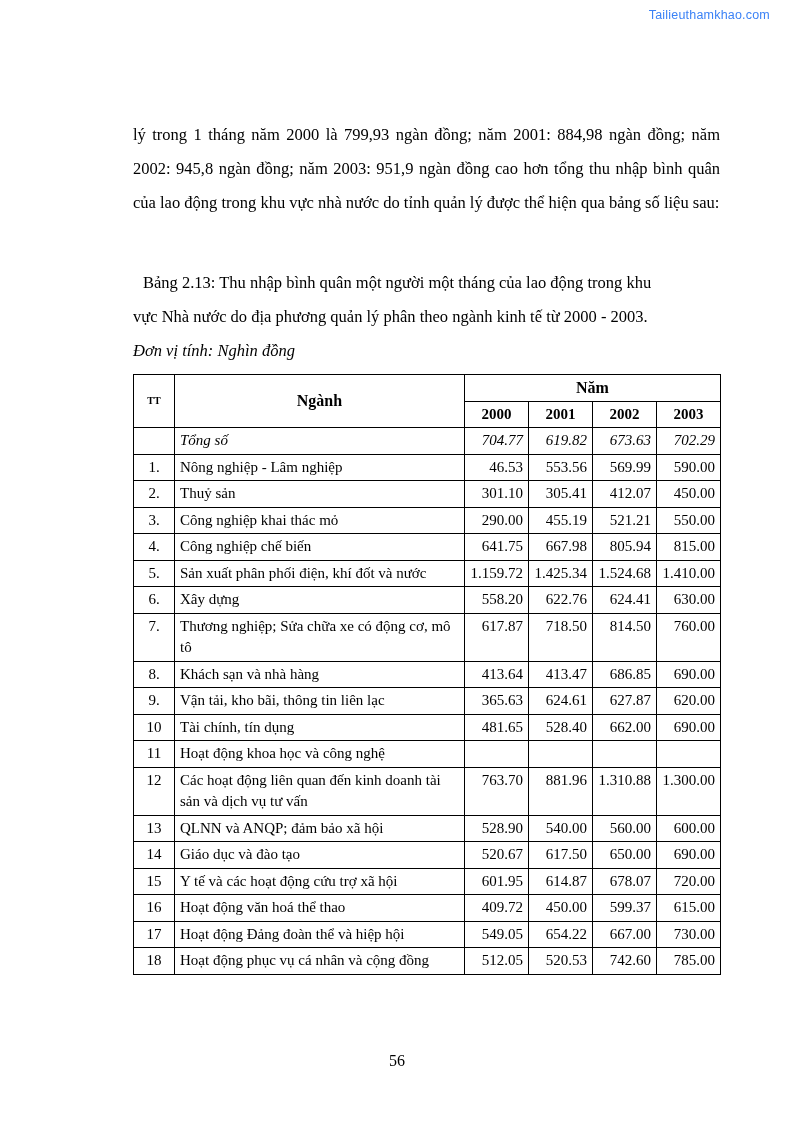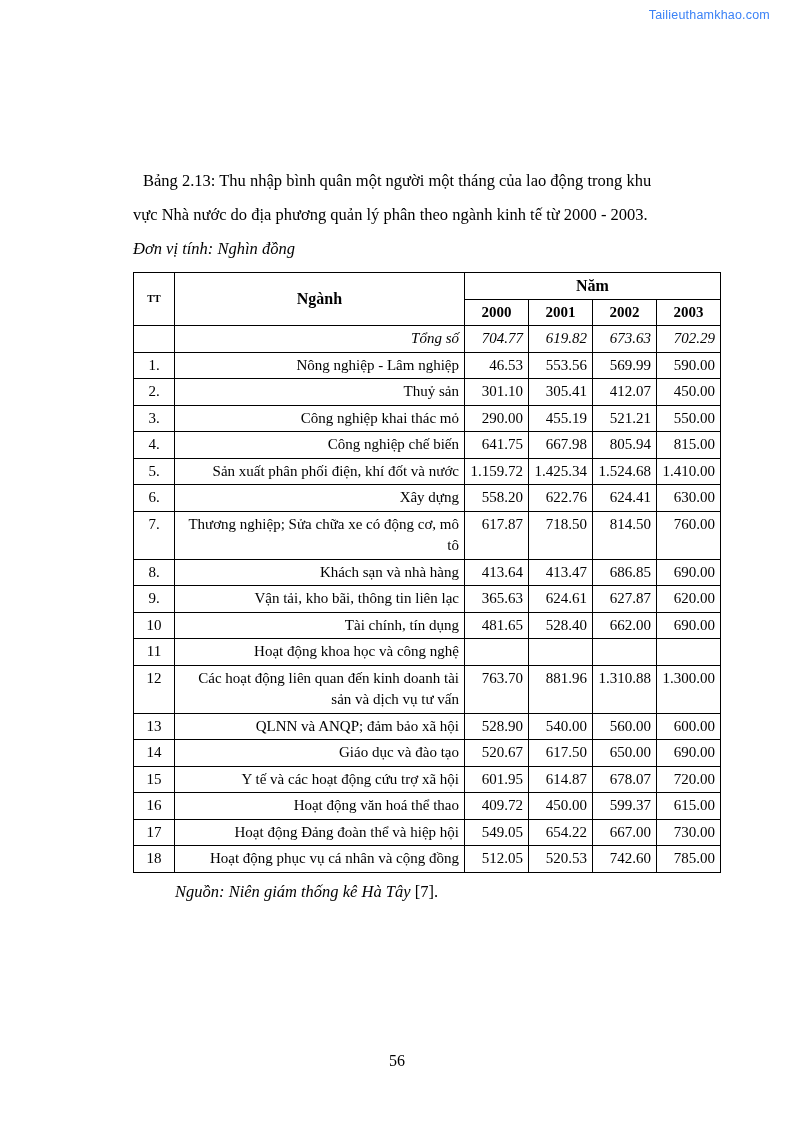--- a/index.html
+++ b/index.html
@@ -91,21 +91,21 @@
   }
   col.c-tt    { width: 41px; }
   col.c-name  { width: 290px; }
   col.c-yr    { width: 64px; }
 
   td.tt {
     text-align: center;
     padding-top: 3px;
   }
   td.name {
-    text-align: right;
+    text-align: left;
     padding-left: 8px;
     padding-top: 3px;
   }
   td.val {
     text-align: right;
     padding-right: 6px;
     padding-top: 3px;
     white-space: normal;
     word-break: break-all;
   }
@@ -139,20 +139,21 @@
 </style>
 </head>
 <body>
 
 <div class="page">
 
   <div class="watermark">Tailieuthamkhao.com</div>
 
   <div class="content">
 
+    <p class="para">lý trong 1 tháng năm 2000 là 799,93 ngàn đồng; năm 2001: 884,98 ngàn đồng; năm 2002: 945,8 ngàn đồng; năm 2003: 951,9 ngàn đồng cao hơn tổng thu nhập bình quân của lao động trong khu vực nhà nước do tỉnh quản lý được thể hiện qua bảng số liệu sau:</p>
 
     <div class="caption-block">
       <div class="caption-line">Bảng 2.13: Thu nhập bình quân một người một tháng của lao động trong khu</div>
       <div>vực Nhà nước do địa phương quản lý phân theo ngành kinh tế từ 2000 - 2003.</div>
       <div class="unit-line">Đơn vị tính: Nghìn đồng</div>
     </div>
 
     <div class="tbl-wrap">
       <table class="data">
         <colgroup>
@@ -326,19 +327,18 @@
               <td class="name">Hoạt động phục vụ cá nhân và cộng đồng</td>
               <td class="val">512.05</td>
               <td class="val">520.53</td>
               <td class="val">742.60</td>
               <td class="val">785.00</td>
             </tr>
           </tbody>
       </table>
     </div>
 
-    <div class="source"><span class="src-ital">Nguồn: Niên giám thống kê Hà Tây</span><span> [7].</span></div>
 
   </div>
 
   <div class="page-number">56</div>
 
 </div>
 
 </body></html>

